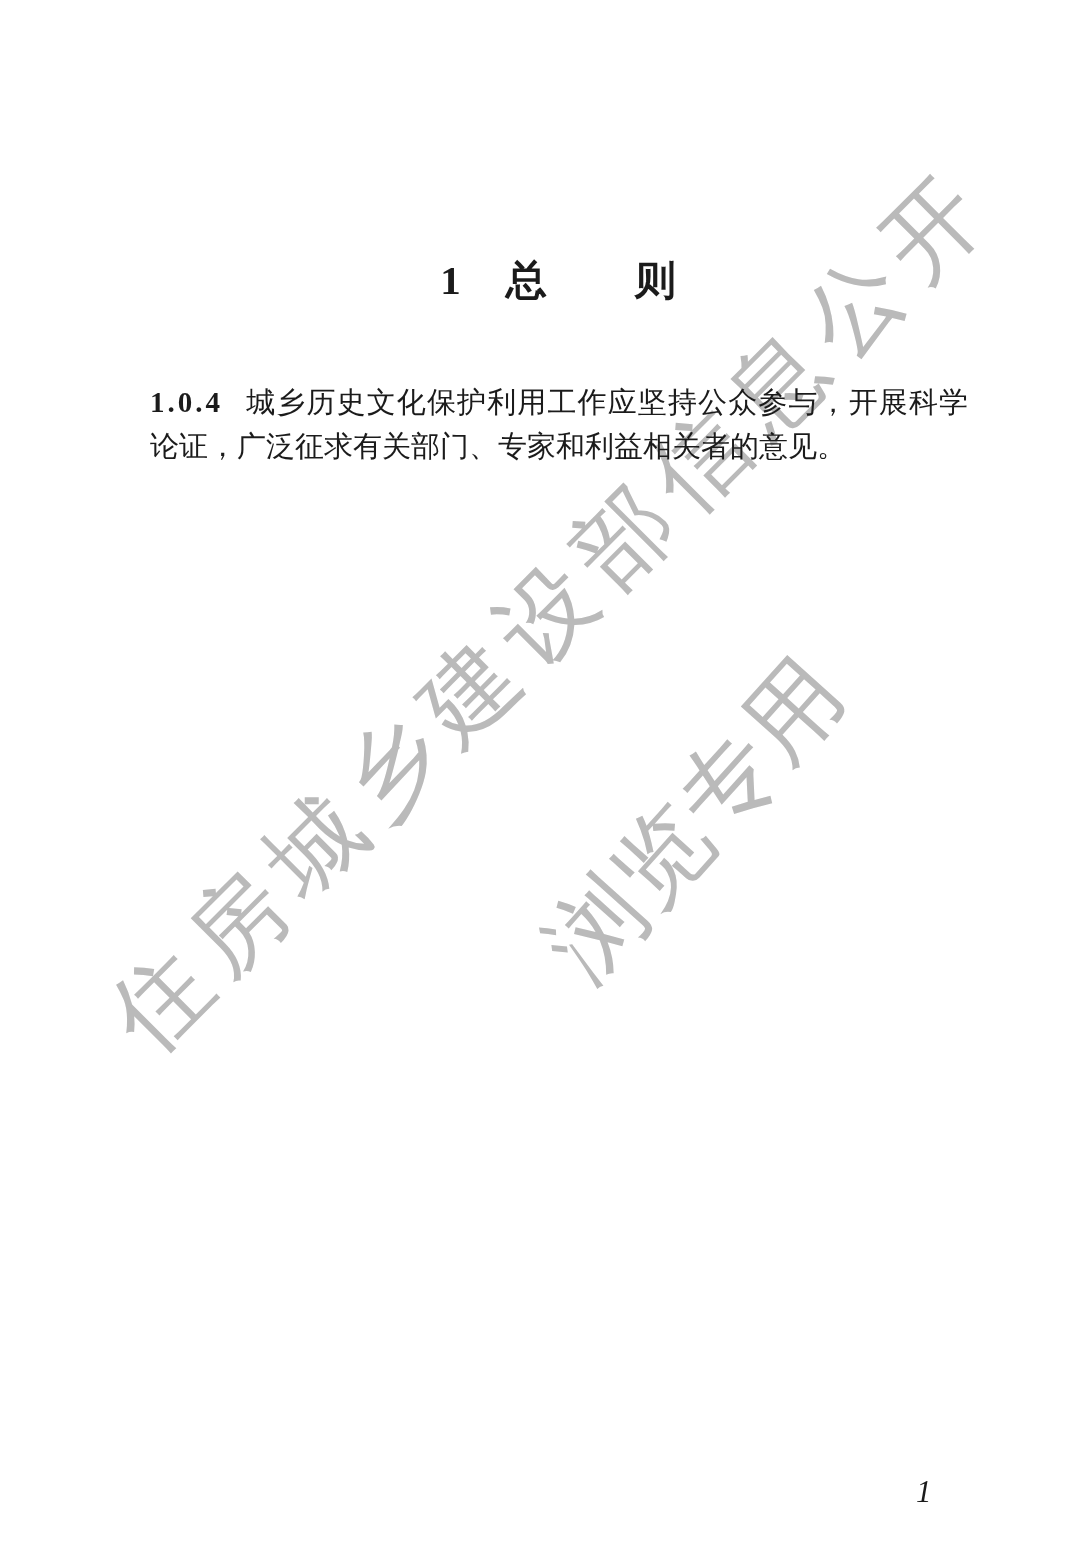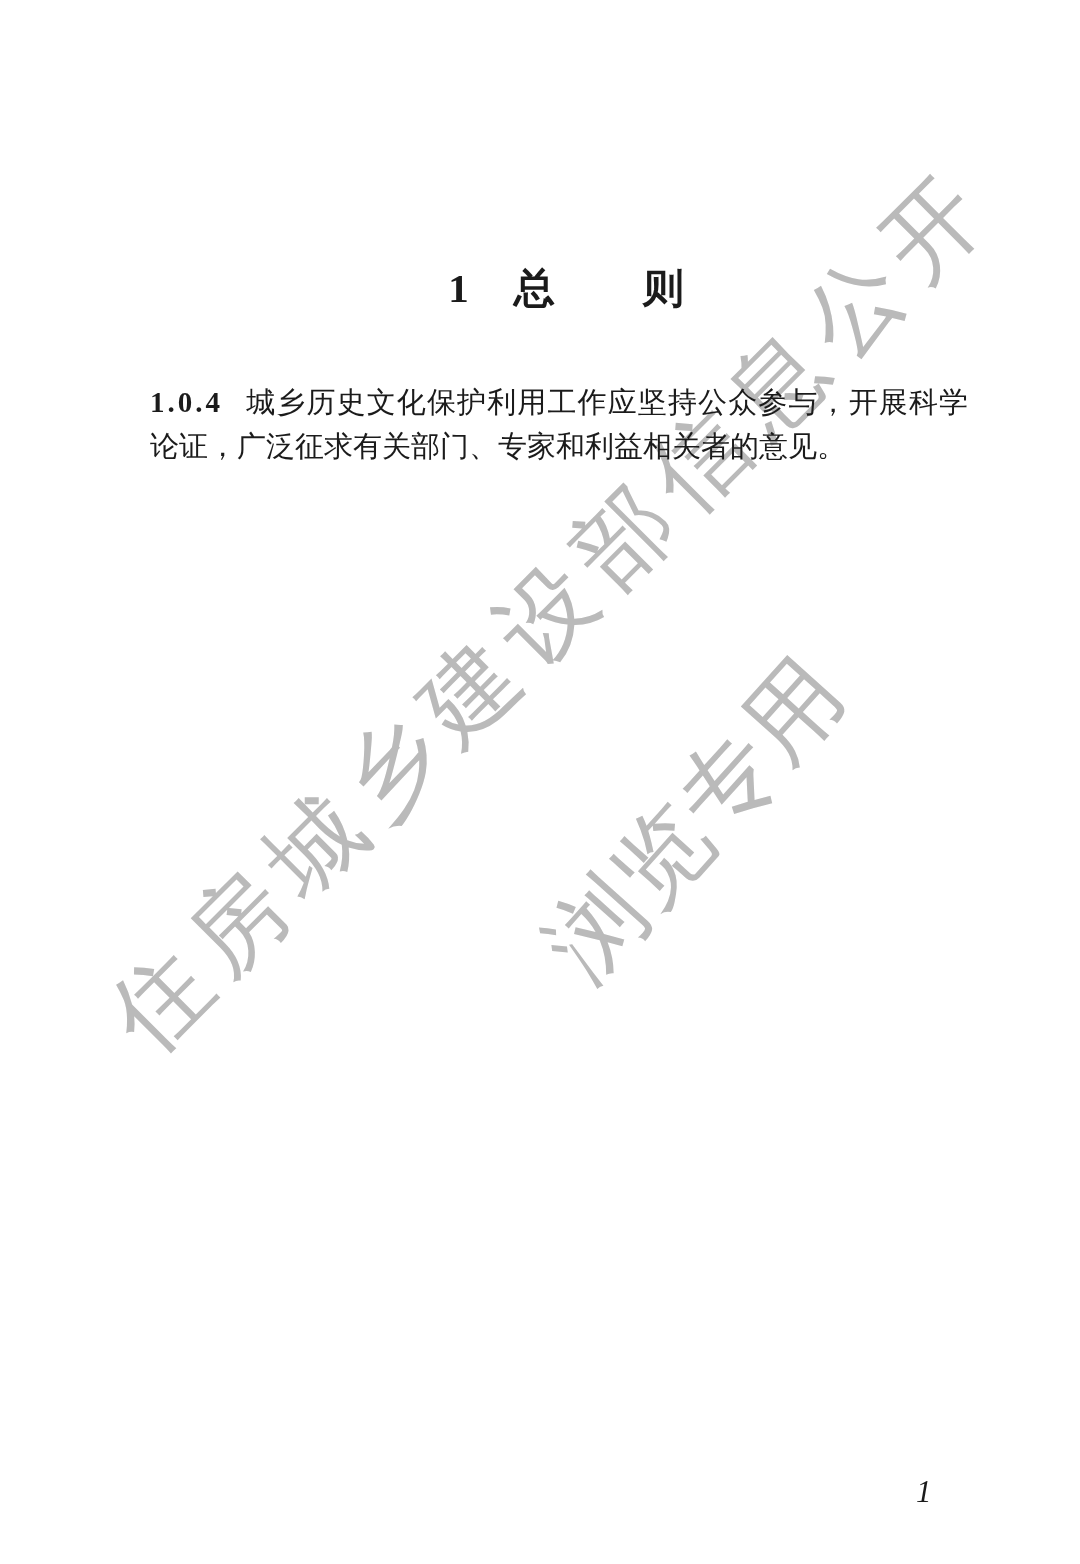--- a/index.html
+++ b/index.html
@@ -38,21 +38,21 @@
     left: 697px;
     top: 819px;
     letter-spacing: 3px;
     transform: translate(-50%, -50%) rotate(-48deg);
   }
   .chapter-title {
     position: absolute;
     left: 150px;
     top: 256px;
     width: 818px;
-    margin: 8px;
+    margin: 0;
     text-align: center;
     font-size: 41px;
     line-height: 48px;
     font-weight: bold;
     letter-spacing: 2px;
     z-index: 2;
   }
   .content {
     position: absolute;
     left: 150px;

